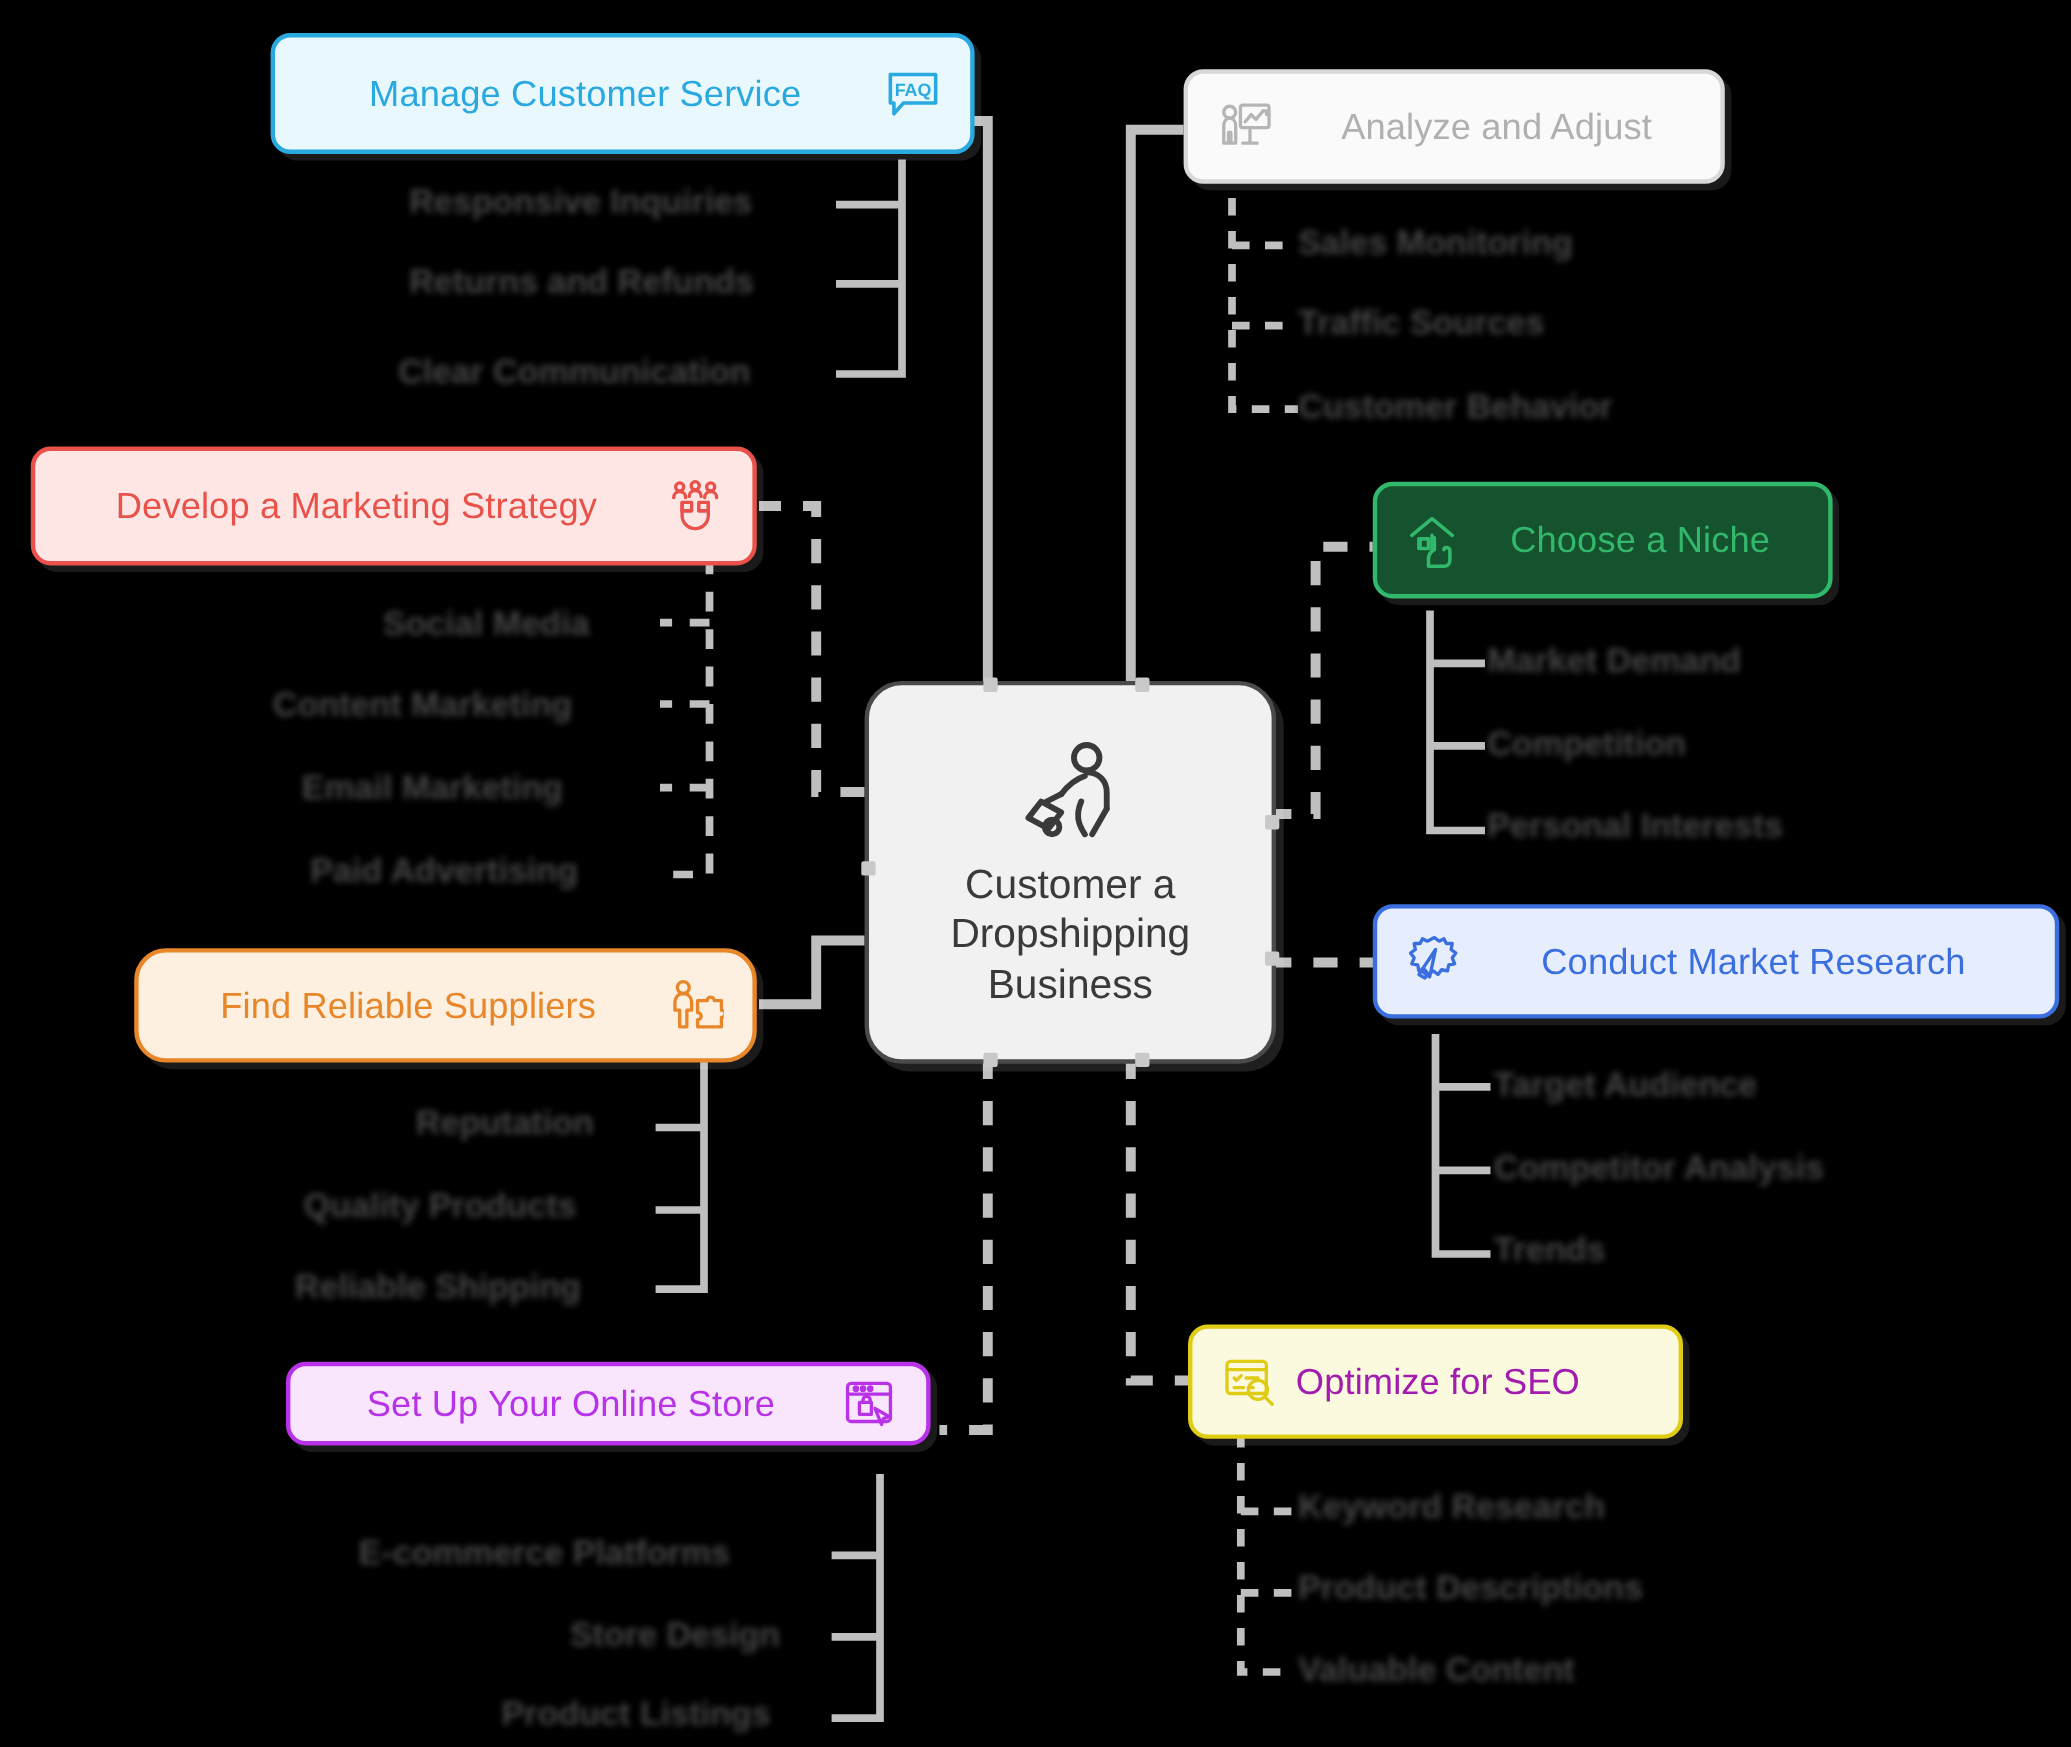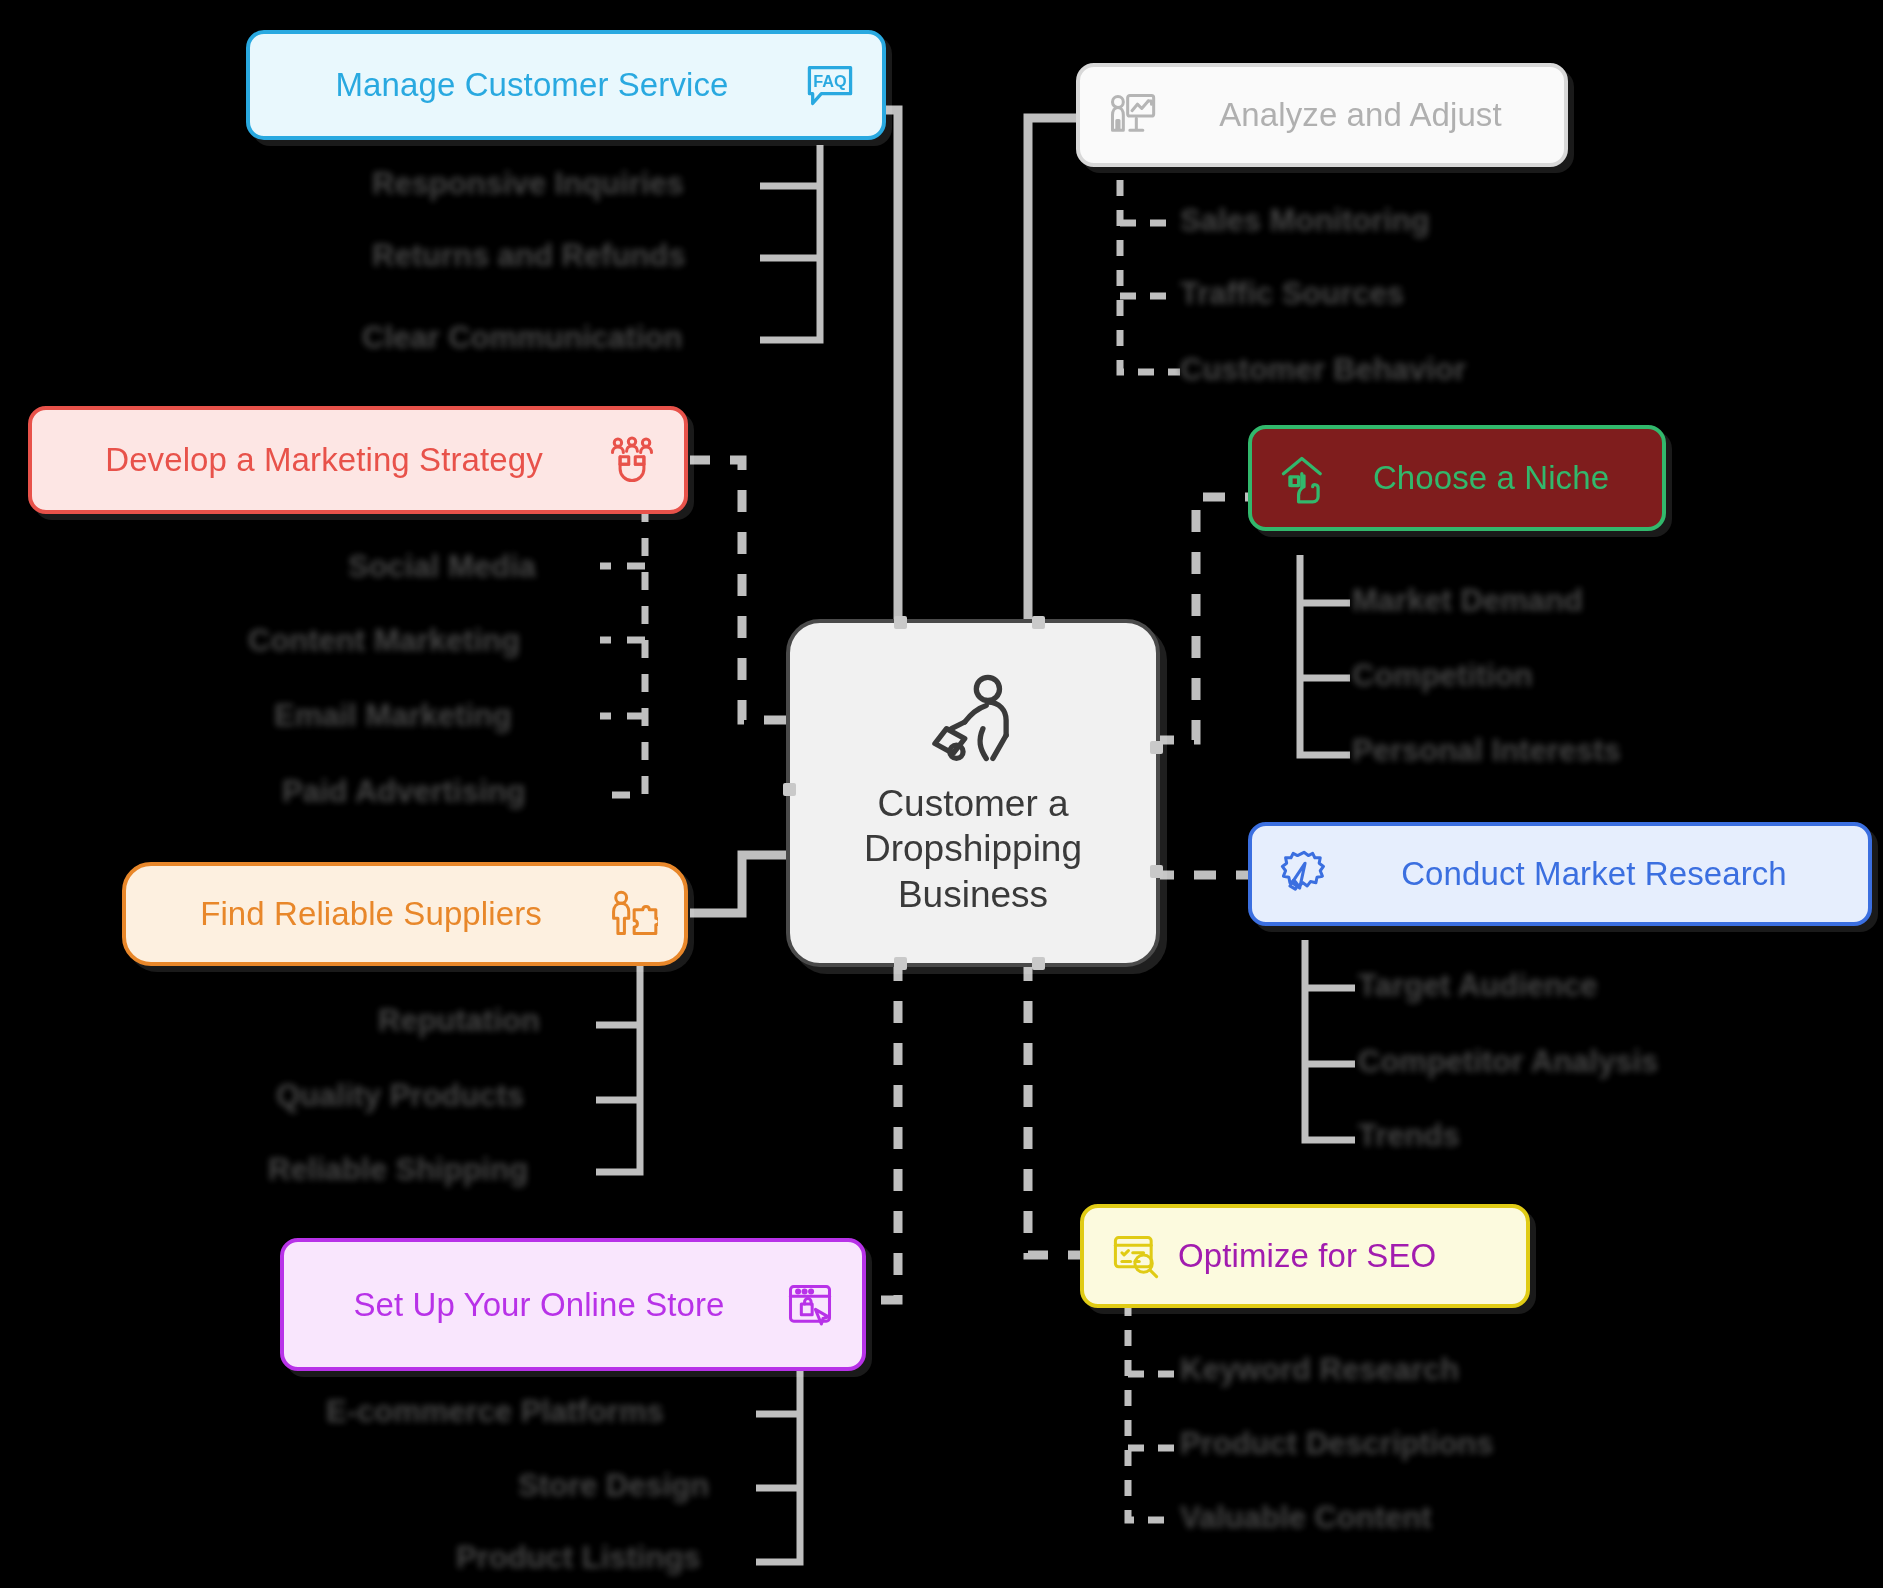--- a/index.html
+++ b/index.html
@@ -171,21 +171,21 @@
       <path d="M13 28h8M27 28h8"></path>
       <rect x="13" y="21" width="8" height="7"></rect>
         <rect x="27" y="21" width="8" height="7"></rect>
     </svg>
   </div>
   <div class="sub l" style="left:348px;top:549px;">Social Media</div>
   <div class="sub l" style="left:248px;top:623px;">Content Marketing</div>
   <div class="sub l" style="left:274px;top:698px;">Email Marketing</div>
   <div class="sub l" style="left:282px;top:774px;">Paid Advertising</div>
 
-  <div class="node" style="left:1248px;top:425px;width:418px;height:106px;background:#7f1d1d;border-color:#32b86c;">
+  <div class="node" style="left:1248px;top:438px;width:418px;height:106px;background:#14532d;border-color:#32b86c;">
     <svg class="ico" viewBox="0 0 48 48" fill="none" stroke="#32b86c" stroke-width="3" stroke-linecap="round" stroke-linejoin="round">
       <path d="M5 20L22 6l17 14"></path>
       <path d="M11 23v8"></path>
         <rect x="12" y="23" width="7" height="8"></rect>
       <path d="M22 20v12"></path>
       <path d="M24 22v10c0 0-5 2-5 8v6h13c3 0 5-2 5-5v-8c0-3-5-4-5-1"></path>
     </svg>
     <span class="label" style="color:#32b86c;flex:1;text-align:center;">Choose a Niche</span>
   </div>
   <div class="sub r" style="left:1352px;top:583px;">Market Demand</div>
@@ -209,21 +209,21 @@
       <path d="M24 4l4 3 4-2 2 4 5 0-1 5 4 3-3 4 2 5-5 1-1 5-5-1-3 4-4-3-4 3-3-4-5 1-1-5-5-1 2-5-3-4 4-3-1-5 5 0 2-4 4 2z"></path>
       <path d="M25 14L13 32l7 5z"></path>
       <path d="M14 30l-3 5 5 3 2-3"></path>
     </svg>
     <span class="label" style="color:#3b6fe0;flex:1;text-align:center;">Conduct Market Research</span>
   </div>
   <div class="sub r" style="left:1358px;top:968px;">Target Audience</div>
   <div class="sub r" style="left:1358px;top:1044px;">Competitor Analysis</div>
   <div class="sub r" style="left:1358px;top:1118px;">Trends</div>
 
-  <div class="node" style="left:280px;top:1238px;width:586px;height:133px;background:#f9e6fd;border-color:#b832e8;">
+  <div class="node" style="left:260px;top:1238px;width:586px;height:76px;background:#f9e6fd;border-color:#b832e8;">
     <span class="label" style="color:#b832e8;flex:1;text-align:center;">Set Up Your Online Store</span>
     <svg class="ico" viewBox="0 0 48 48" fill="none" stroke="#b832e8" stroke-width="2.8" stroke-linecap="round" stroke-linejoin="round">
       <rect x="6" y="7" width="36" height="32" rx="3"></rect>
       <path d="M6 16h36"></path>
       <circle cx="13" cy="11.5" r="1.4" fill="#b832e8"></circle>
         <circle cx="19" cy="11.5" r="1.4" fill="#b832e8"></circle>
         <circle cx="25" cy="11.5" r="1.4" fill="#b832e8"></circle>
       <path d="M16 23h10v10H16z"></path>
       <path d="M19 23v-2a3 3 0 016 0v2"></path>
       <path d="M29 28l12 7-5 1.5-1.5 5z"></path>

